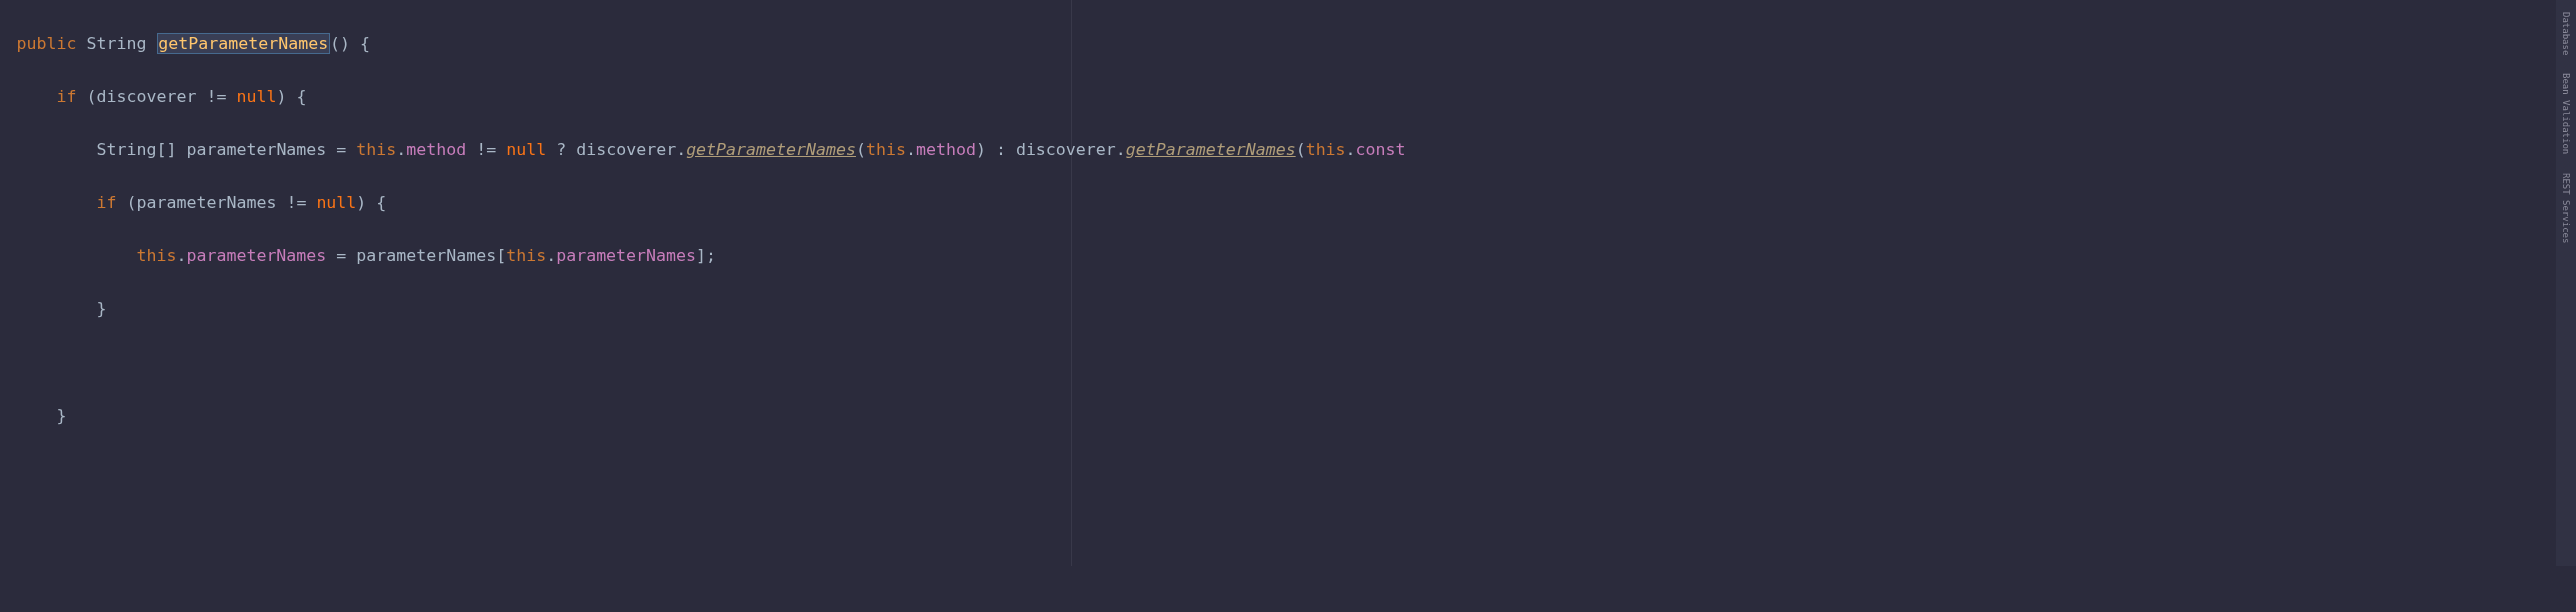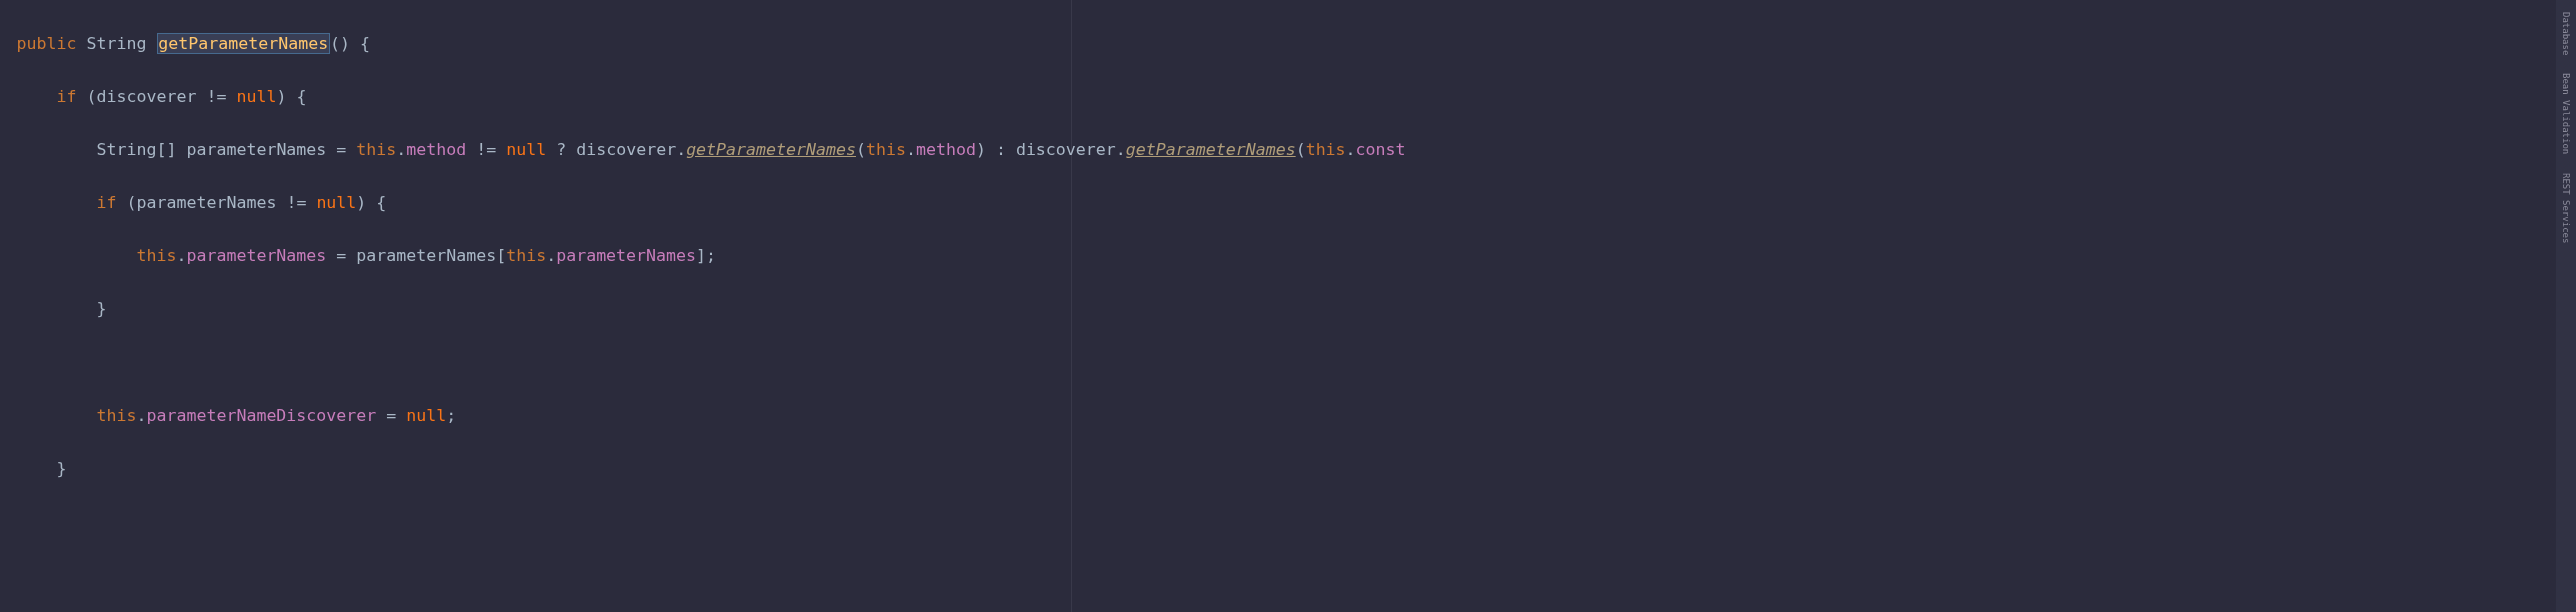--- a/index.html
+++ b/index.html
@@ -72,21 +72,20 @@
 <body>
 
 <div class="editor">
 <span class="line"><span class="kw">public</span> <span class="type">String</span> <span class="method-decl">getParameterNames</span><span class="paren">()</span> <span class="punct">{</span></span>
 <span class="line">    <span class="kw">if</span> <span class="paren">(</span><span class="ident">discoverer</span> <span class="op">!=</span> <span class="null-lit">null</span><span class="paren">)</span> <span class="punct">{</span></span>
 <span class="line">        <span class="type">String</span><span class="punct">[]</span> <span class="ident">parameterNames</span> <span class="op">=</span> <span class="this-kw">this</span><span class="punct">.</span><span class="field">method</span> <span class="op">!=</span> <span class="null-lit">null</span> <span class="op">?</span> <span class="ident">discoverer</span><span class="punct">.</span><span class="method-call">getParameterNames</span><span class="paren">(</span><span class="this-kw">this</span><span class="punct">.</span><span class="field">method</span><span class="paren">)</span> <span class="op">:</span> <span class="ident">discoverer</span><span class="punct">.</span><span class="method-call">getParameterNames</span><span class="paren">(</span><span class="this-kw">this</span><span class="punct">.</span><span class="field">const</span></span>
 <span class="line">        <span class="kw">if</span> <span class="paren">(</span><span class="ident">parameterNames</span> <span class="op">!=</span> <span class="null-lit">null</span><span class="paren">)</span> <span class="punct">{</span></span>
 <span class="line">            <span class="this-kw">this</span><span class="punct">.</span><span class="field">parameterNames</span> <span class="op">=</span> <span class="ident">parameterNames</span><span class="punct">[</span><span class="this-kw">this</span><span class="punct">.</span><span class="field">parameterNames</span><span class="punct">]</span><span class="punct">;</span></span>
 <span class="line">        <span class="punct">}</span></span>
 <span class="line"> </span>
-<span class="line">        <span class="this-kw">this</span><span class="punct">.</span><span class="field">parameterNameDiscoverer</span> <span class="op">=</span> <span class="null-lit">null</span><span class="punct">;</span></span>
 <span class="line">    <span class="punct">}</span></span>
 <span class="line"> </span>
 
 
 </div>
 
 <div class="vline"></div>
 
 <div class="right-tabs">
   <div class="tab-label">Database</div>

